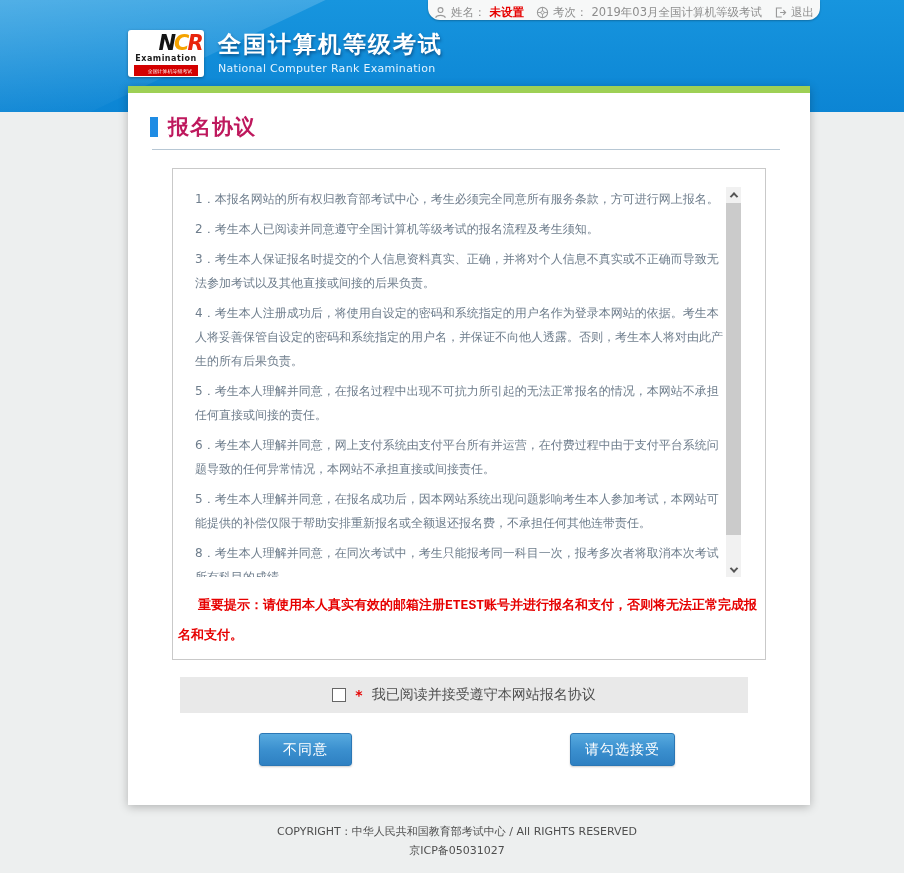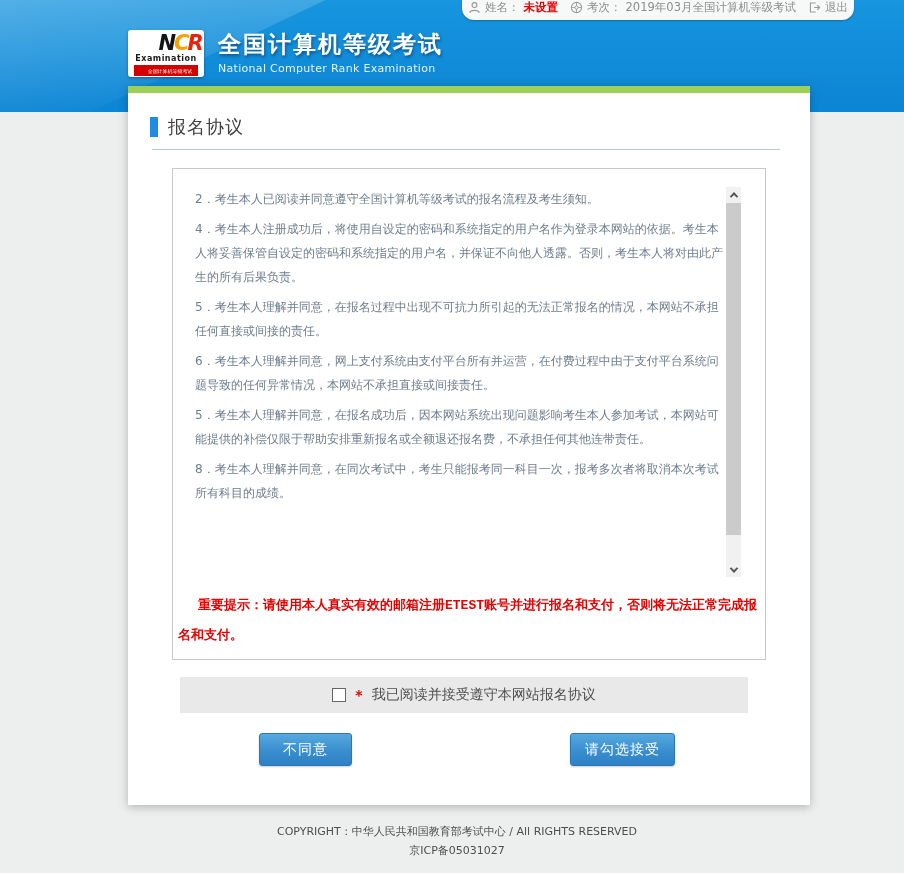--- a/index.html
+++ b/index.html
@@ -10,22 +10,22 @@
   
   .blue-band { position: absolute; top: 0; left: 0; width: 904px; height: 112px;
     background: linear-gradient(180deg, #1795de 0%, #0c85d4 100%); }
   .blue-band .shine { position: absolute; inset: 0;
     background: linear-gradient(to bottom right, rgba(255,255,255,.25), rgba(255,255,255,0) 60%);
     clip-path: polygon(0 0, 36% 0, 10% 100%, 0 100%); }
 
   
   .topbar { position: absolute; top: 0; left: 428px; width: 392px; height: 20px;
     background: #f7f8f8; border-radius: 0 0 12px 12px; box-shadow: 0 1px 2px rgba(0,0,0,.25);
-    display: flex; align-items: flex-start; justify-content: center; gap: 12px;
-    font-size: 11.5px; color: #8d8d8d; z-index: 6; white-space: nowrap; margin-left: 34px; }
+    display: flex; align-items: flex-end; justify-content: center; gap: 12px;
+    font-size: 11.5px; color: #8d8d8d; z-index: 6; white-space: nowrap; }
   .tb-item { display: inline-flex; align-items: center; gap: 4px; }
   .tb-item svg { display: block; }
   .red-bold { color: #e60000; font-weight: bold; }
   .logout { cursor: pointer; }
 
   
   .brand { position: absolute; top: 30px; left: 128px; display: flex; align-items: center; gap: 14px; z-index: 5; }
   .logo-badge { width: 76px; height: 47px; background: #fff; border-radius: 3px;
     box-shadow: 0 1px 3px rgba(0,0,0,.35); display: flex; flex-direction: column;
     align-items: center; justify-content: center; padding-top: 2px; }
@@ -39,21 +39,21 @@
   .brand-text .sub { color: #e2f3ff; font-size: 11px; margin-top: 4px; letter-spacing: .3px; }
 
   
   .panel { position: absolute; top: 86px; left: 128px; width: 682px; z-index: 2;
     box-shadow: 0 2px 9px rgba(0,0,0,.25); background: #fff; }
   .green-stripe { height: 7px; background: #9ed055; }
   .panel-body { height: 712px; padding-top: 24px; background: #fff; }
 
   .title-row { display: flex; align-items: center; gap: 10px; margin-left: 22px; height: 20px; }
   .title-tick { width: 8px; height: 20px; background: #1f8ce4; }
-  .title-row h2 { font-size: 18px; color: #404040; font-weight: normal; letter-spacing: 1px; }
+  .title-row h2 { font-size: 21px; color: #be185d; font-weight: bold; letter-spacing: 1px; }
   .title-divider { border-bottom: 1px solid #b7c7d4; margin: 12px 30px 0 24px; }
 
   .agreement-box { position: relative; margin: 18px 0 0 44px; width: 594px; height: 492px;
     border: 1px solid #c9c9c9; background: #fff; }
   .scroll-area { position: absolute; top: 18px; left: 22px; width: 532px; height: 390px;
     overflow: hidden; font-size: 12px; color: #6e7d8c; }
   .scroll-area p { line-height: 24px; margin-bottom: 6px; }
   .scroll-area p:last-child { margin-bottom: 0; }
 
   .scrollbar { position: absolute; top: 18px; right: 24px; width: 15px; height: 390px; background: #f1f1f1; }
@@ -145,21 +145,23 @@
     <div class="panel-body">
 
       <div class="title-row">
         <div class="title-tick"></div>
         <h2>报名协议</h2>
       </div>
       <div class="title-divider"></div>
 
       <div class="agreement-box">
         <div class="scroll-area">
+          <p>1．本报名网站的所有权归教育部考试中心，考生必须完全同意所有服务条款，方可进行网上报名。</p>
           <p>2．考生本人已阅读并同意遵守全国计算机等级考试的报名流程及考生须知。</p>
+          <p>3．考生本人保证报名时提交的个人信息资料真实、正确，并将对个人信息不真实或不正确而导致无法参加考试以及其他直接或间接的后果负责。</p>
           <p>4．考生本人注册成功后，将使用自设定的密码和系统指定的用户名作为登录本网站的依据。考生本人将妥善保管自设定的密码和系统指定的用户名，并保证不向他人透露。否则，考生本人将对由此产生的所有后果负责。</p>
           <p>5．考生本人理解并同意，在报名过程中出现不可抗力所引起的无法正常报名的情况，本网站不承担任何直接或间接的责任。</p>
           <p>6．考生本人理解并同意，网上支付系统由支付平台所有并运营，在付费过程中由于支付平台系统问题导致的任何异常情况，本网站不承担直接或间接责任。</p>
           <p>5．考生本人理解并同意，在报名成功后，因本网站系统出现问题影响考生本人参加考试，本网站可能提供的补偿仅限于帮助安排重新报名或全额退还报名费，不承担任何其他连带责任。</p>
           <p>8．考生本人理解并同意，在同次考试中，考生只能报考同一科目一次，报考多次者将取消本次考试所有科目的成绩。</p>
         </div>
         <div class="scrollbar">
           <div class="scroll-btn up">
               <div class="chev u"></div>
             </div>

